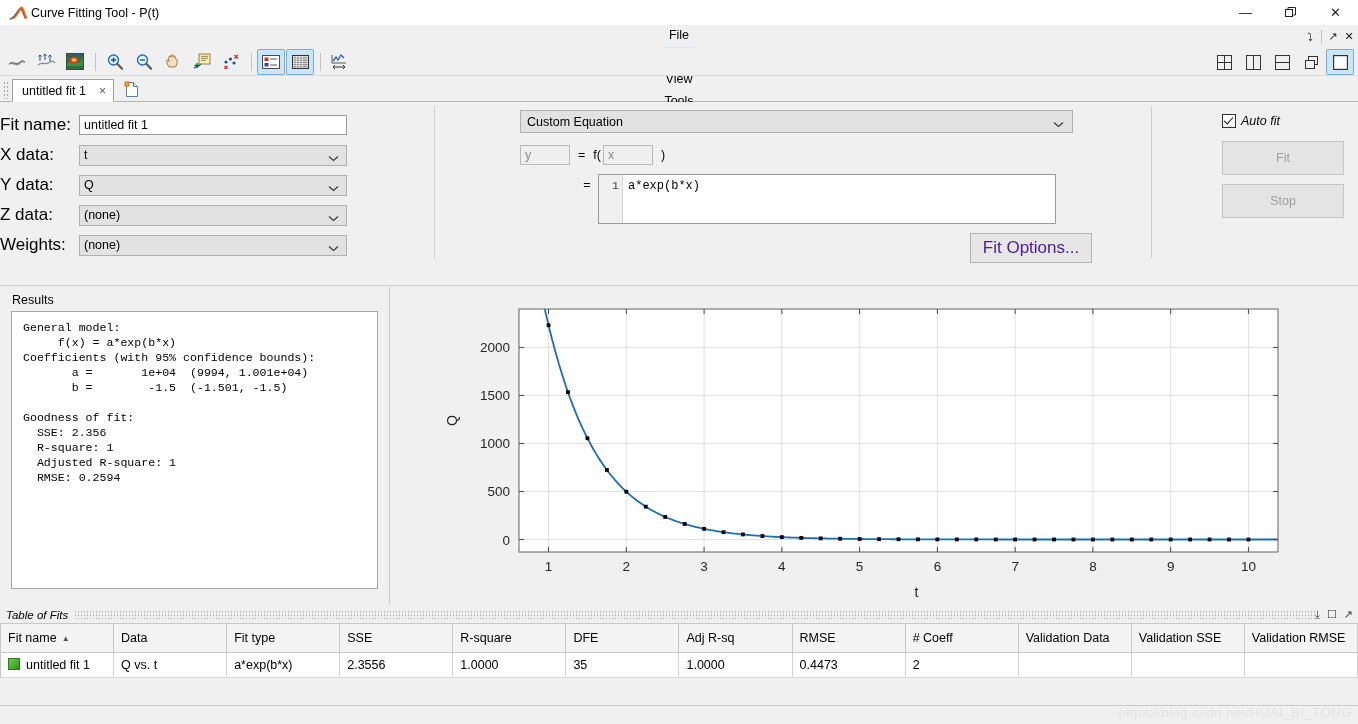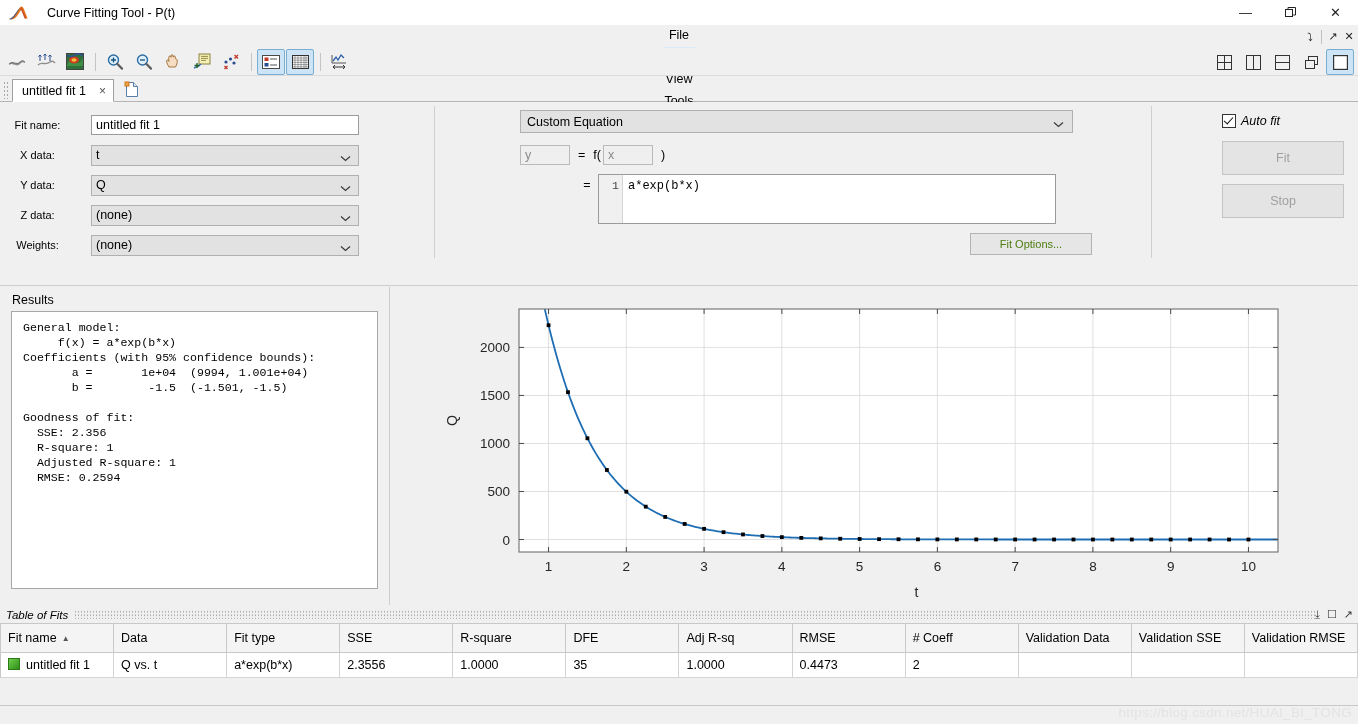--- a/index.html
+++ b/index.html
@@ -10,21 +10,21 @@
     font-family:"Liberation Sans", sans-serif;
     font-size:12.5px;color:#000;
     -webkit-font-smoothing:antialiased;
   }
   .app{position:relative;width:1358px;height:724px;background:#f0f0f0;}
 
   
   .titlebar{height:25px;background:#ffffff;display:flex;align-items:center;position:relative;}
   .title-icon{width:22px;height:16px;margin-left:8px;position:relative;}
   .title-icon svg{display:block;}
-  .title-text{margin-left:17px;font-size:12.5px;color:#000;}
+  .title-text{margin-left:1px;font-size:12.5px;color:#000;}
   .win-btns{position:absolute;right:0;top:0;height:25px;display:flex;}
   .win-btn{width:45px;height:25px;display:flex;align-items:center;justify-content:center;font-size:13px;color:#222;}
 
   
   .menubar{height:23px;background:#f0f0f0;display:flex;align-items:center;position:relative;flex-direction:column;}
   .menu-item{padding:3px 9px 4px 9px;font-size:12.5px;color:#000;line-height:15px;}
   .menu-item.active{background:#d8eaf9;}
   .menu-right{position:absolute;right:2px;top:0;height:23px;display:flex;align-items:center;gap:2px;}
   .menu-right .mr{width:14px;height:18px;display:flex;align-items:center;justify-content:center;font-size:11px;color:#222;}
   .menu-sep-v{width:1px;height:14px;background:#c0c0c0;margin:0 2px;}
@@ -46,21 +46,21 @@
   .fittab .lbl{margin-right:10px;}
   .fittab .x{font-size:12px;color:#555;padding:0 3px;}
   .newtab{width:24px;height:21px;display:flex;align-items:center;justify-content:center;margin-left:6px;margin-bottom:1px;}
 
   
   .config{height:160px;position:relative;background:#f0f0f0;}
   .vdiv{position:absolute;top:6px;width:1px;background:#cfcfcf;}
 
   .left-form{position:absolute;left:0;top:8px;width:430px;}
   .frow{display:flex;align-items:center;height:30px;}
-  .flabel{width:75px;text-align:center;padding-right:16px;font-size:11px;}
+  .flabel{width:75px;text-align:left;padding-right:4px;font-size:17px;}
   .ftext{width:268px;height:20px;border:1px solid #9b9b9b;background:#fff;font-family:"Liberation Sans",sans-serif;font-size:12.5px;padding:0 4px;box-sizing:border-box;color:#000;}
   .fsel{width:268px;height:21px;border:1px solid #b0b0b0;background:#e2e2e2;font-size:12.5px;box-sizing:border-box;
         display:flex;align-items:center;padding:0 4px;position:relative;}
   .fsel .cv{position:absolute;right:7px;top:5px;}
 
   
   .center{position:absolute;left:520px;top:8px;width:625px;}
   .eqsel{width:553px;height:23px;border:1px solid #b0b0b0;background:#e2e2e2;font-size:12.5px;box-sizing:border-box;
          display:flex;align-items:center;padding:0 6px;position:relative;}
   .eqsel .cv{position:absolute;right:8px;top:6px;}
@@ -68,21 +68,21 @@
   .minibox{width:50px;height:20px;border:1px solid #b9b9b9;background:#efefef;color:#8a8a8a;font-size:12.5px;
            display:flex;align-items:center;padding-left:4px;box-sizing:border-box;}
   .eq-op{margin:0 8px;font-size:12.5px;}
   .code-wrap{display:flex;margin-top:8px;}
   .code-eq{width:14px;text-align:center;font-size:12.5px;padding-top:4px;margin-right:4px;}
   .codebox{width:458px;height:50px;border:1px solid #9b9b9b;background:#fff;display:flex;box-sizing:border-box;}
   .gutter{width:24px;background:#f0f0f0;border-right:1px solid #d5d5d5;
           font-family:"Liberation Mono",monospace;font-size:11.5px;color:#444;text-align:right;padding:4px 3px 0 0;box-sizing:border-box;}
   .codetext{flex:1;font-family:"Liberation Mono",monospace;font-size:12px;color:#000;padding:4px 0 0 5px;white-space:pre;}
   .fitopt-wrap{display:flex;justify-content:flex-start;margin-top:9px;margin-left:450px;}
-  .btn{border:1px solid #b3b3b3;background:#e6e6e6;font-size:11px;padding:4px 10px;color:#4d7c0f;min-width:100px;text-align:center;}
+  .btn{border:1px solid #b3b3b3;background:#e6e6e6;font-size:17px;padding:4px 10px;color:#4c1d95;min-width:100px;text-align:center;}
   .btn.disabled{color:#a0a0a0;background:#e4e4e4;border-color:#c4c4c4;}
 
   
   .right-col{position:absolute;left:1222px;top:8px;width:130px;}
   .chkrow{display:flex;align-items:center;height:22px;font-style:italic;}
   .chkbox{width:12px;height:12px;border:1px solid #333;background:#fff;position:relative;margin-right:5px;}
   .chkbox:after{content:"";position:absolute;left:3px;top:0px;width:4px;height:8px;border:solid #111;border-width:0 1.6px 1.6px 0;transform:rotate(42deg);}
   .btn-tall{width:62px;height:24px;display:flex;align-items:center;justify-content:center;margin-top:9px;font-size:12.5px;}
 
   

